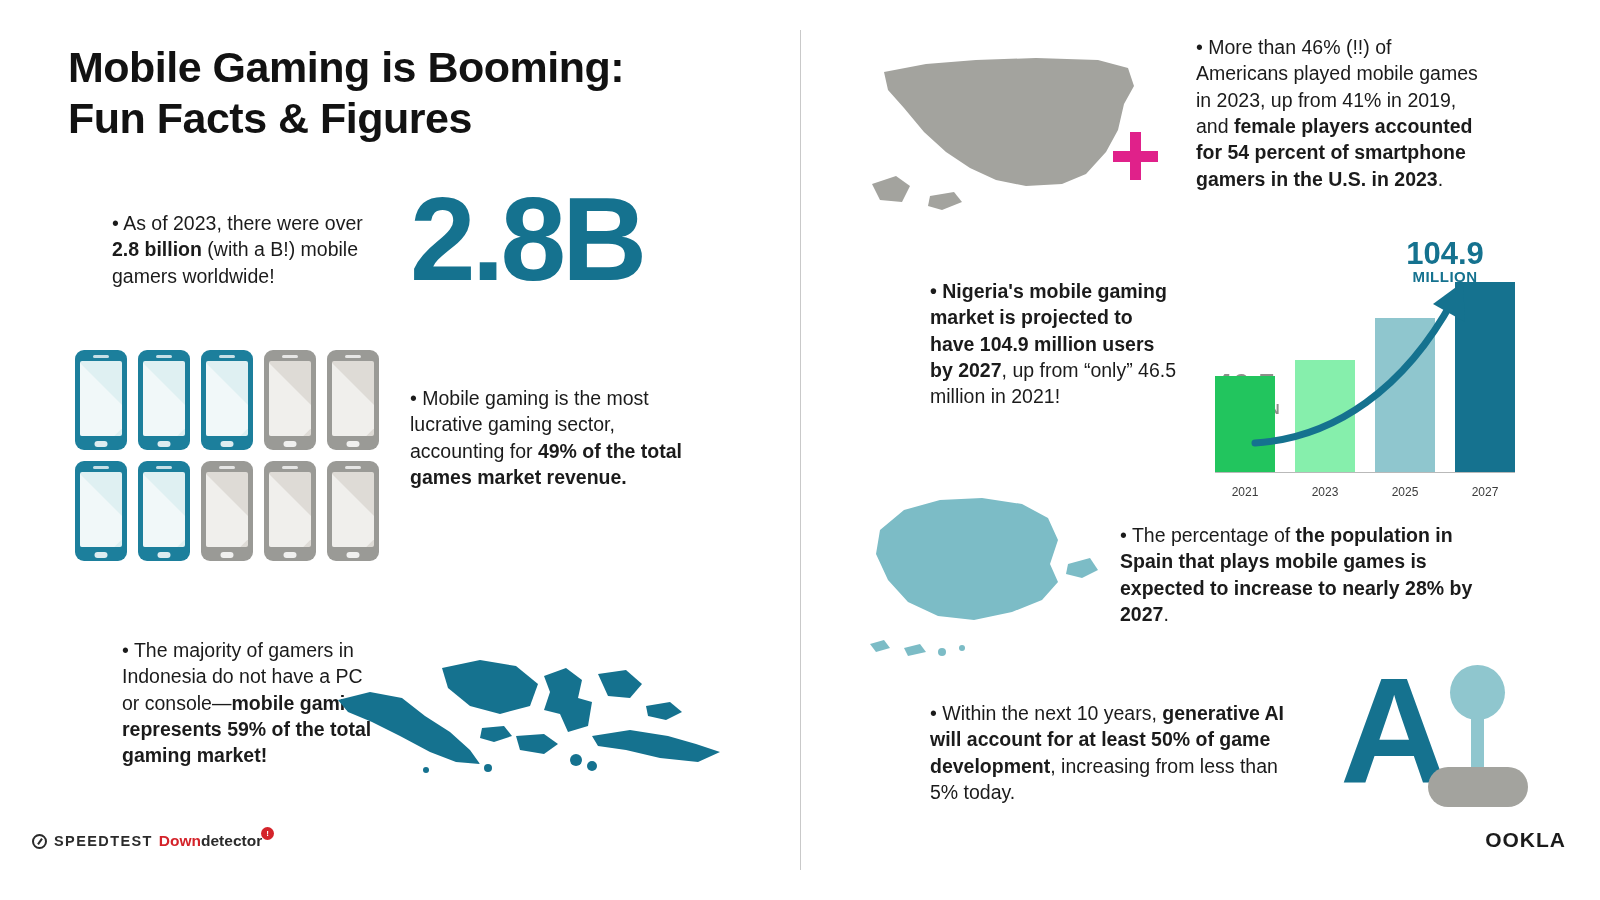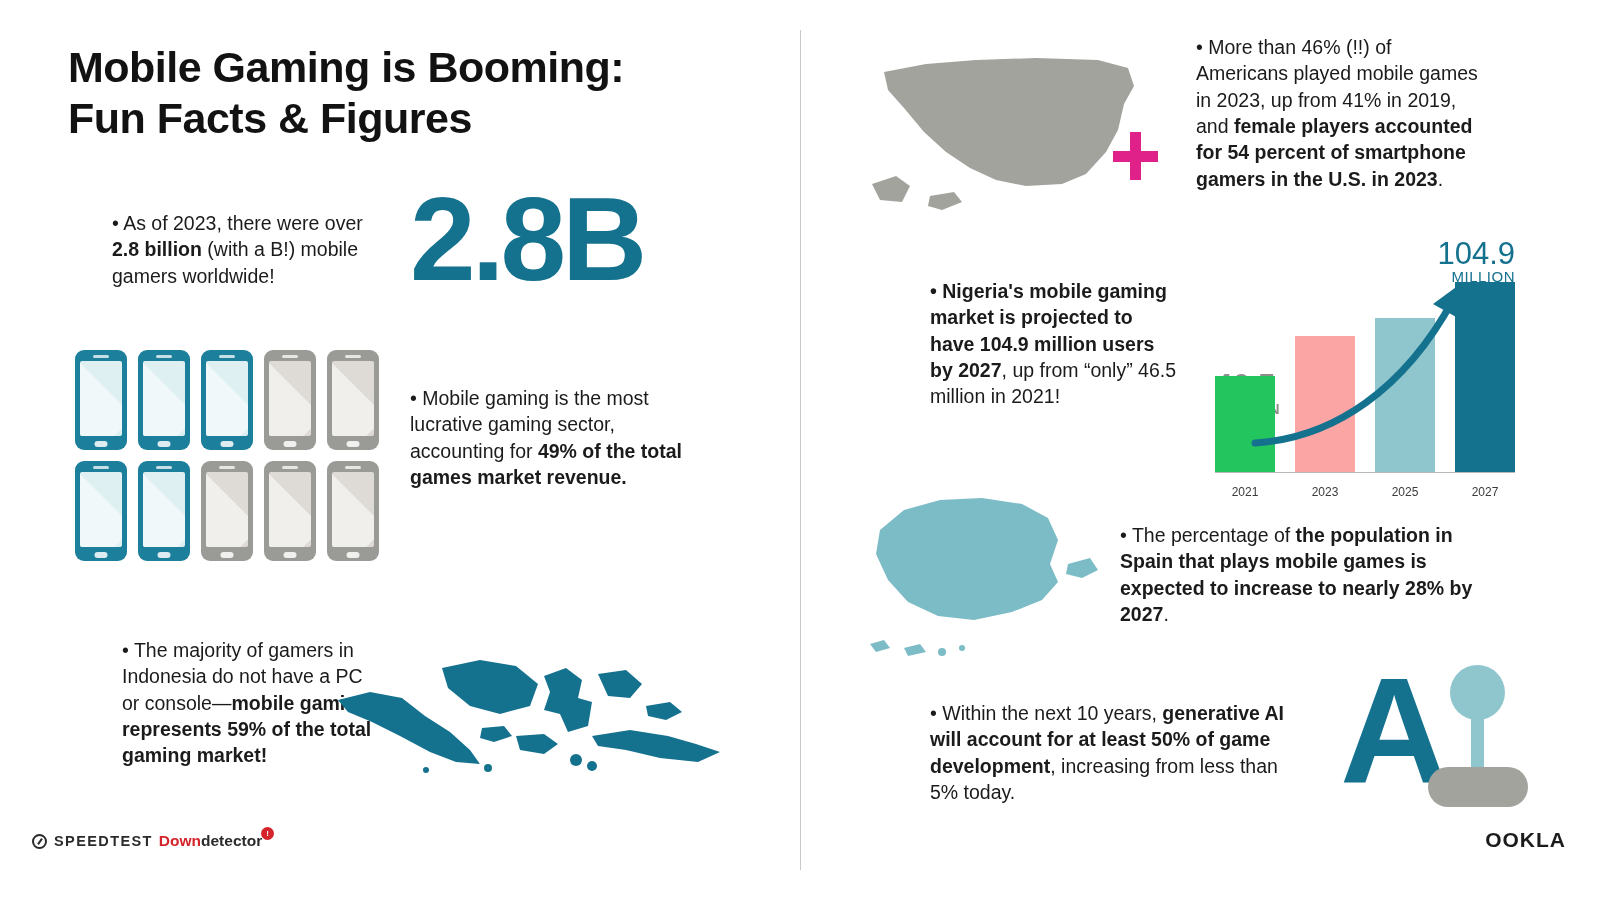--- a/index.html
+++ b/index.html
@@ -153,22 +153,22 @@
   .chart-axis {
     position: absolute; left: 0; bottom: 30px; width: 300px; height: 1px; background: #b9b9b9;
   }
   .val-left {
     position: absolute; left: 0; top: 132px; width: 86px; text-align: left;
     color: #8e8e8a; font-weight: bold; line-height: 1;
   }
   .val-left .n { font-size: 31px; }
   .val-left .u { font-size: 15px; letter-spacing: .5px; }
   .val-right {
-    position: absolute; right: 0; top: 0; width: 110px; text-align: right;
-    color: #15728f; font-weight: normal; line-height: 1;
+    position: absolute; right: 15px; top: 0; width: 110px; text-align: center;
+    color: #15728f; font-weight: bold; line-height: 1;
   }
   .val-right .n { font-size: 31px; }
   .val-right .u { font-size: 15px; letter-spacing: .5px; }
   .arrow-svg { position: absolute; left: 0; top: 0; width: 300px; height: 265px; pointer-events: none; }
 
   
   .spain-map { position: absolute; left: 862px; top: 478px; width: 245px; height: 200px; }
   .spain-text { position: absolute; left: 1120px; top: 522px; width: 360px; }
 
   
@@ -331,21 +331,21 @@
     </div>
     <div class="val-right">
       <div class="n">104.9</div>
       <div class="u">MILLION</div>
     </div>
 
     <div class="chart-plot">
       <div class="bar" id="bar0" style="height: 97px; left: 0px; background: #22c55e;">
         <span class="bar-label">2021</span>
       </div>
-      <div class="bar" id="bar1" style="height: 137px; left: 80px; background: #fca5a5;">
+      <div class="bar" id="bar1" style="height: 113px; left: 80px; background: #86efac;">
         <span class="bar-label">2023</span>
       </div>
       <div class="bar" id="bar2" style="height: 155px; left: 160px; background: rgb(143, 198, 206);">
         <span class="bar-label">2025</span>
       </div>
       <div class="bar" id="bar3" style="height: 191px; left: 240px; background: rgb(21, 114, 143);">
         <span class="bar-label">2027</span>
       </div>
     </div>
     <div class="chart-axis"></div>

